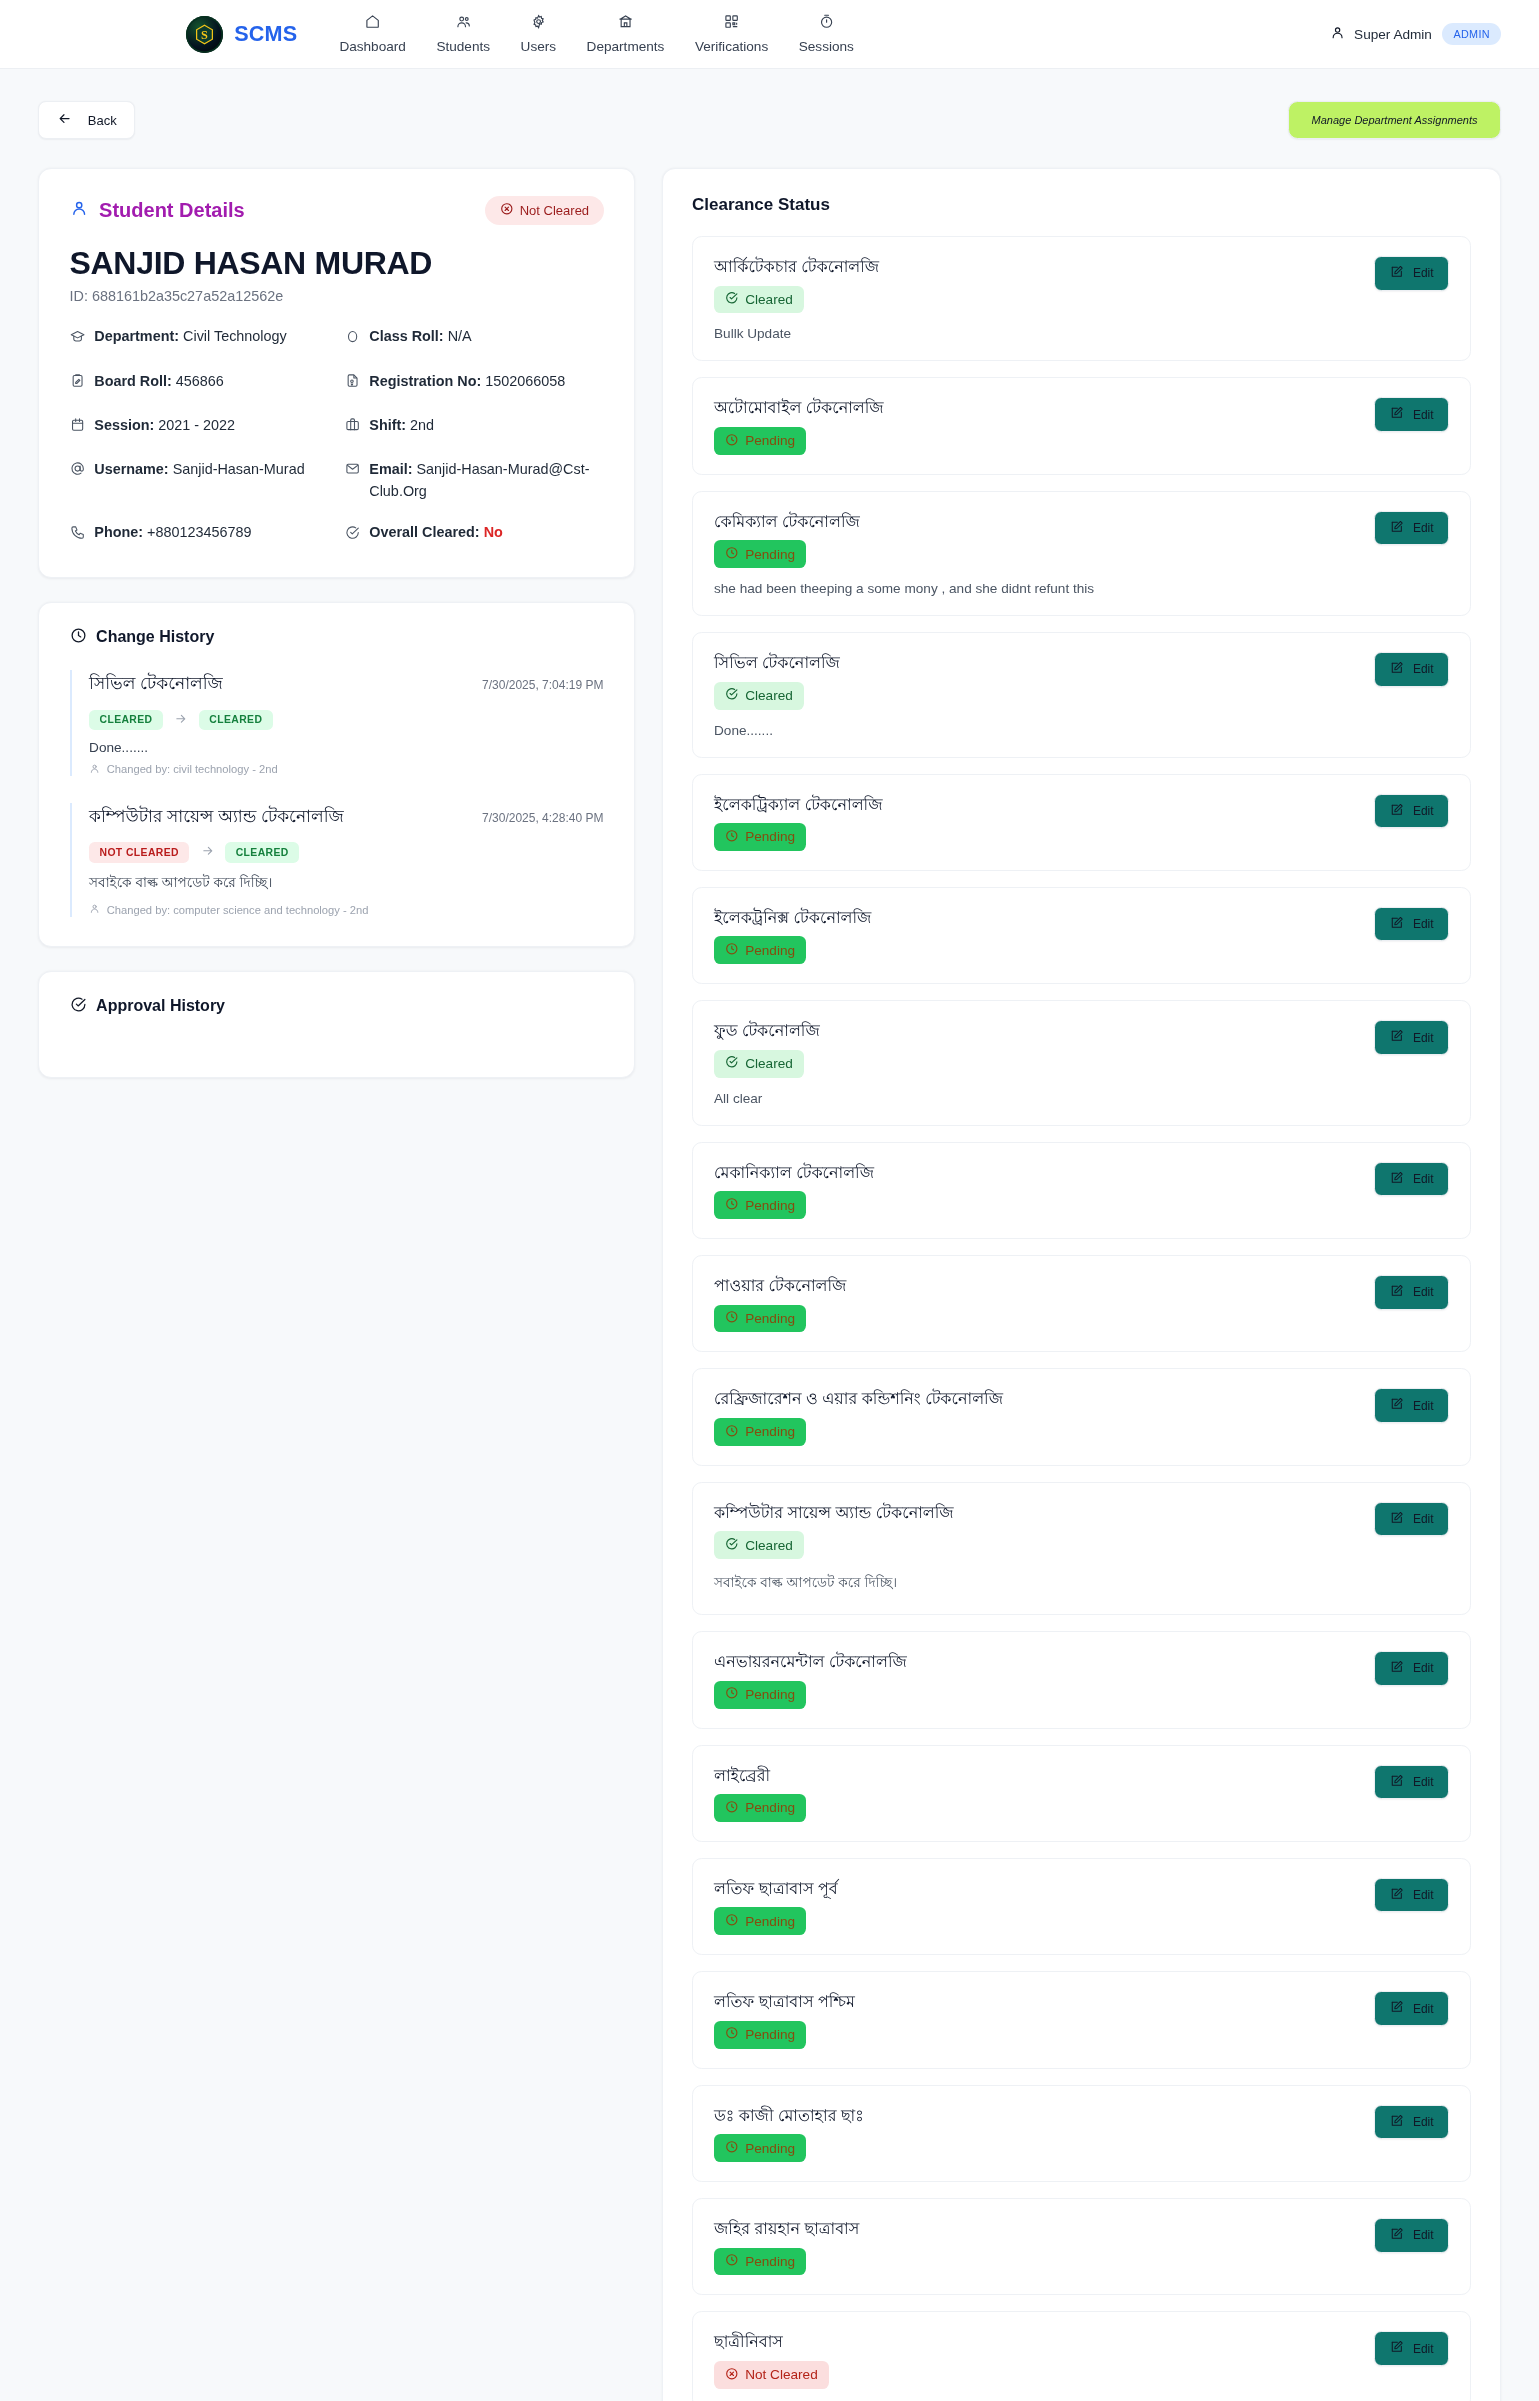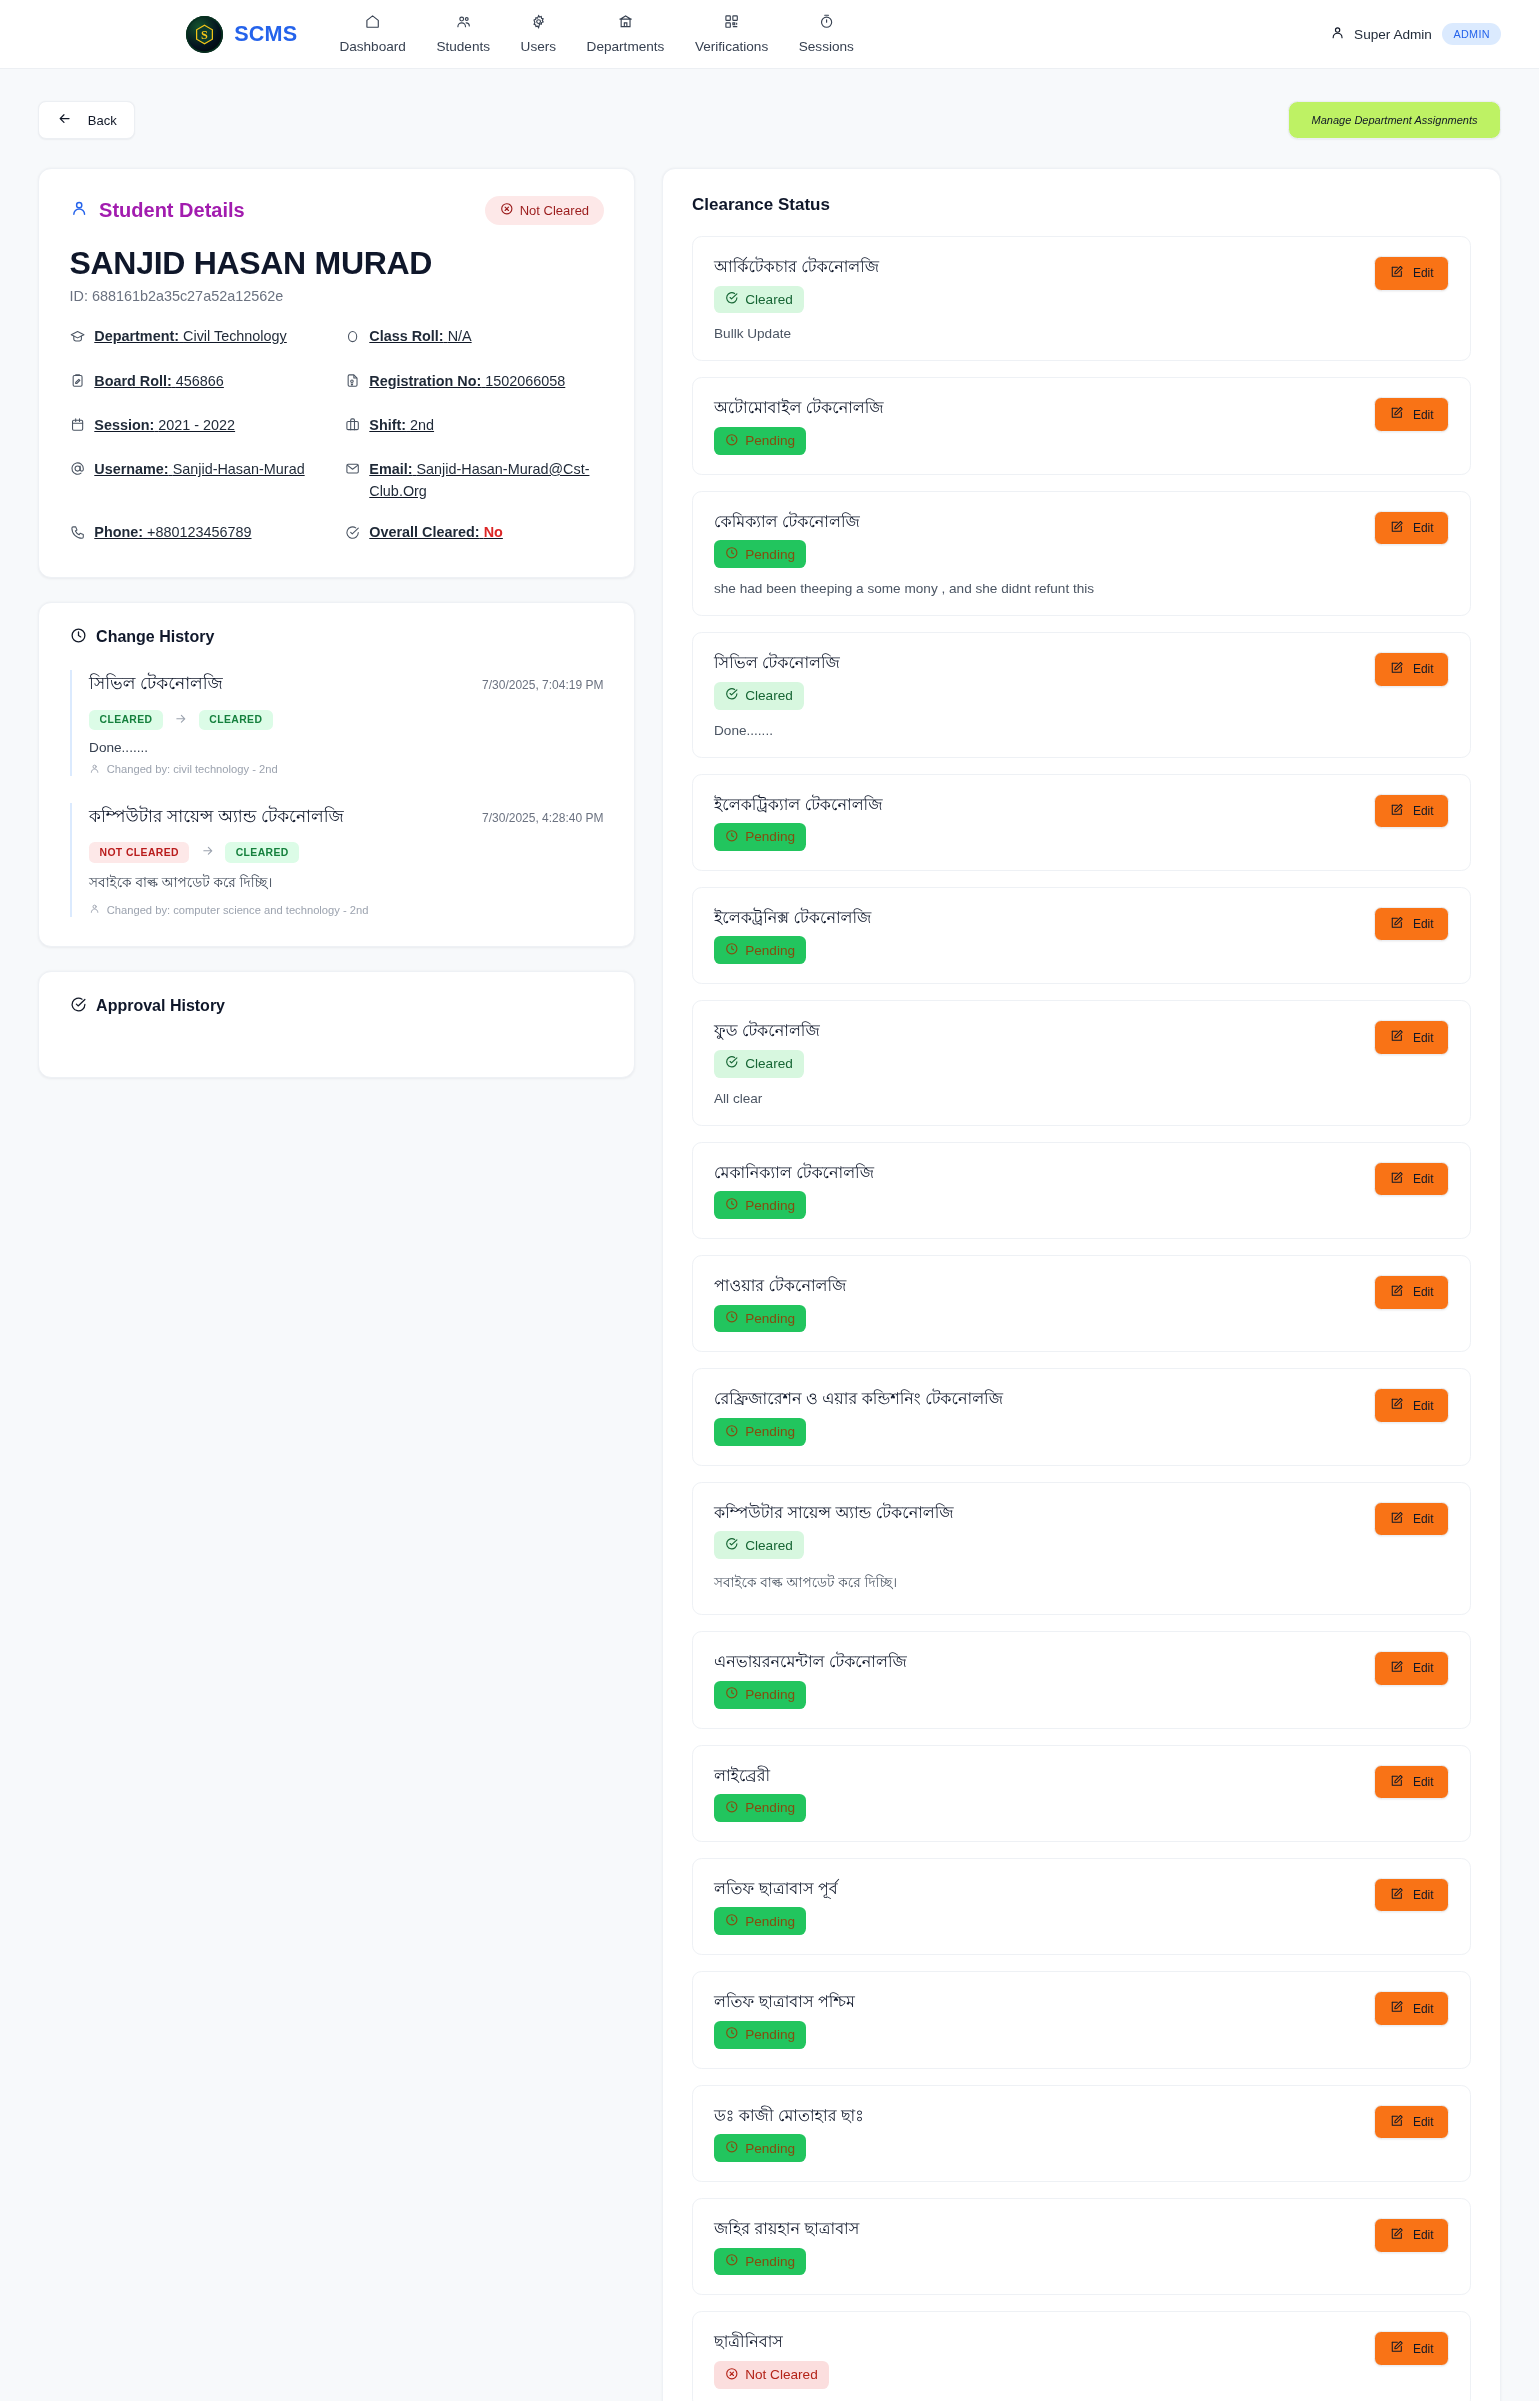--- a/index.html
+++ b/index.html
@@ -72,21 +72,21 @@
   .sd-head { display: flex; align-items: center; margin-bottom: 21px; }
   .sd-title { display: flex; align-items: center; gap: 11.2px; font-size: 20px; font-weight: bold; color:#a21caf; }
   .pill {
     display: inline-flex; align-items: center; gap: 6.4px;
     border-radius: 801px; font-size: 13px; padding: 6.4px 14.4px; font-weight: normal;
   }
   .pill-notcleared { background:#fde8e8; color:#9b1c1c; margin-left:auto; }
   .sd-name { font-size: 32px; font-weight: bold; color:#0f172a; letter-spacing:-0.3px; line-height:1.1; }
   .sd-id { font-size: 14.4px; color:#6b7280; margin-top: 6.4px; margin-bottom: 22.5px; }
   .sd-grid { display: grid; grid-template-columns: 1fr 1fr; row-gap: 20px; column-gap: 16px; }
-  .sd-field { display: flex; align-items: flex-start; gap: 9.6px; font-size: 14.4px; line-height: 1.5; text-decoration: underline; }
+  .sd-field { display: flex; align-items: flex-start; gap: 9.6px; font-size: 14.4px; line-height: 1.5; }
   .sd-field svg { flex: none; margin-top: 2.4px; }
   .sd-label { font-weight: bold; color:#1f2937; }
   .sd-value { color:#1f2937; }
   .sd-value.red { color:#dc2626; font-weight:bold; }
 
   
   .ch { padding: 24px 30.5px 29px 30.5px; margin-bottom: 24px; }
   .sec-title { display:flex; align-items:center; gap:9.6px; font-size:16px; font-weight:bold; color:#0f172a; margin-bottom: 22.5px; }
   .ch-item { border-left: 2.4px solid #dbeafe; padding: 0 0 0 17.6px; margin-bottom: 27px; }
   .ch-item:last-child { margin-bottom: 0; }
@@ -120,21 +120,21 @@
   .cl-status {
     display:inline-flex; align-items:center; gap:6.4px; margin-top: 8px;
     border-radius: 6.4px; font-size: 13.6px; padding: 5.6px 11.2px;
   }
   .st-cleared { background:#d7f7df; color:#166534; }
   .st-pending { background:#22c55e; color:#854d0e; }
   .st-notcleared { background:#fbdede; color:#b42318; }
   .cl-note { font-size: 13.6px; color:#4b5563; margin-top: 13px; }
   .edit-btn {
     flex: none; display:inline-flex; align-items:center; gap:9.6px;
-    background:#f97316; border:0.8px solid #eceff3; border-radius:7.2px;
+    background:#0f766e; border:0.8px solid #eceff3; border-radius:7.2px;
     padding: 8px 14.4px; font-size:12px; color:#111827; cursor:pointer;
     box-shadow: 0 0.8px 1.6px rgba(16,24,40,.05); margin-left: 19px;
   }
 </style>
 </head>
 <body>
 
 <div class="navbar">
   <div class="brand">
     <span class="brand-logo">

